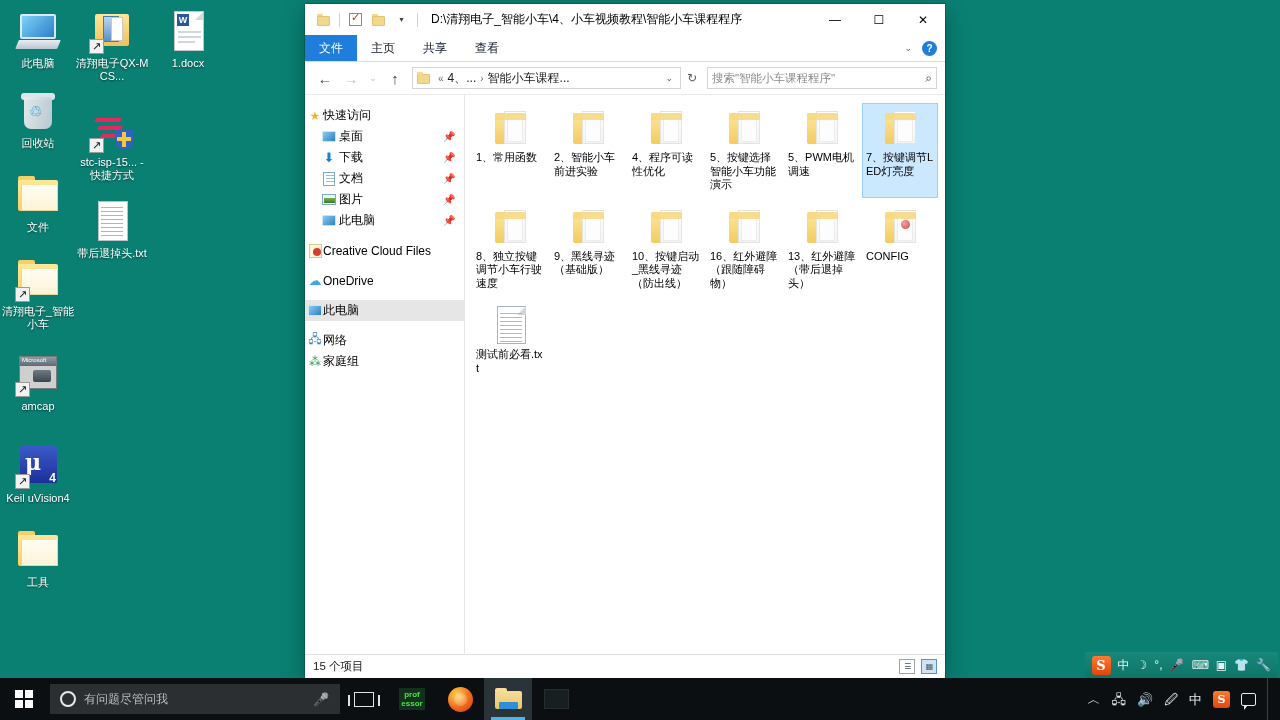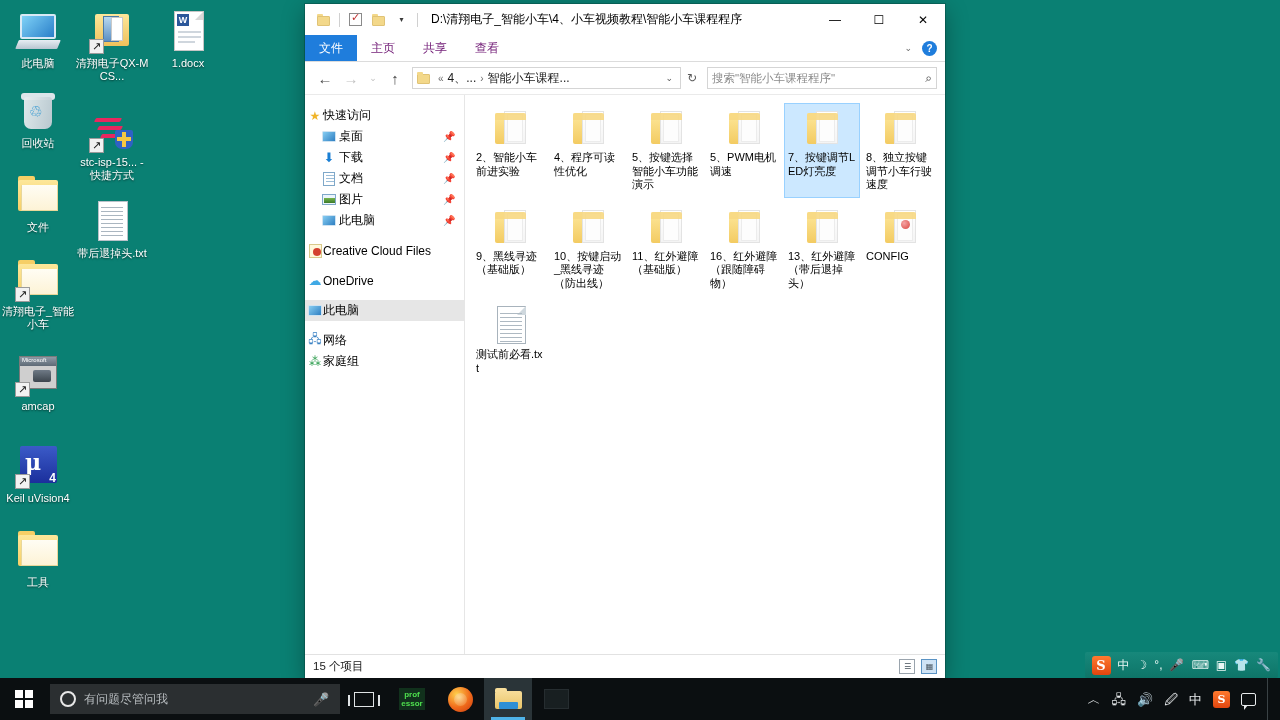--- a/index.html
+++ b/index.html
@@ -209,21 +209,21 @@
     font-size:12px; color:#000; cursor:default;
   }
 
   
   .ribbon {
     height:27px; display:flex; align-items:stretch;
     border-bottom:1px solid #dcdcdc; background:#fff; flex:0 0 auto;
   }
   .rb-tab {
     padding:0 14px; display:flex; align-items:center; font-size:12px;
-    color:#701a75; cursor:default;
+    color:#0f172a; cursor:default;
   }
   .rb-tab.file { background:#1f7ddc; color:#fff; font-weight:normal; }
   .rb-right { margin-left:auto; display:flex; align-items:center; padding-right:8px; gap:10px; }
   .rb-caret { font-size:9px; color:#6b6b6b; }
   .help-circle {
     width:15px; height:15px; border-radius:50%; background:#1f7ddc; color:#fff;
     font-size:10px; display:flex; align-items:center; justify-content:center;
     font-weight:bold;
   }
 
@@ -747,20 +747,31 @@
       <div class="grid" id="file-grid">
           <div class="tile">
             <div class="tile-glyph">
               <div class="fold-big">
                 <div class="bk"></div>
                 <div class="pg"></div>
                 <div class="pg2"></div>
                 <div class="lip"></div>
               </div>
             </div>
+            <div class="tile-label">1、常用函数</div>
+          </div>
+          <div class="tile">
+            <div class="tile-glyph">
+              <div class="fold-big">
+                <div class="bk"></div>
+                <div class="pg"></div>
+                <div class="pg2"></div>
+                <div class="lip"></div>
+              </div>
+            </div>
             <div class="tile-label">2、智能小车前进实验</div>
           </div>
           <div class="tile">
             <div class="tile-glyph">
               <div class="fold-big">
                 <div class="bk"></div>
                 <div class="pg"></div>
                 <div class="pg2"></div>
                 <div class="lip"></div>
               </div>
@@ -825,31 +836,20 @@
           <div class="tile">
             <div class="tile-glyph">
               <div class="fold-big">
                 <div class="bk"></div>
                 <div class="pg"></div>
                 <div class="pg2"></div>
                 <div class="lip"></div>
               </div>
             </div>
             <div class="tile-label">10、按键启动_黑线寻迹（防出线）</div>
-          </div>
-          <div class="tile">
-            <div class="tile-glyph">
-              <div class="fold-big">
-                <div class="bk"></div>
-                <div class="pg"></div>
-                <div class="pg2"></div>
-                <div class="lip"></div>
-              </div>
-            </div>
-            <div class="tile-label">11、红外避障（基础版）</div>
           </div>
           <div class="tile">
             <div class="tile-glyph">
               <div class="fold-big">
                 <div class="bk"></div>
                 <div class="pg"></div>
                 <div class="pg2"></div>
                 <div class="lip"></div>
               </div>
             </div>

